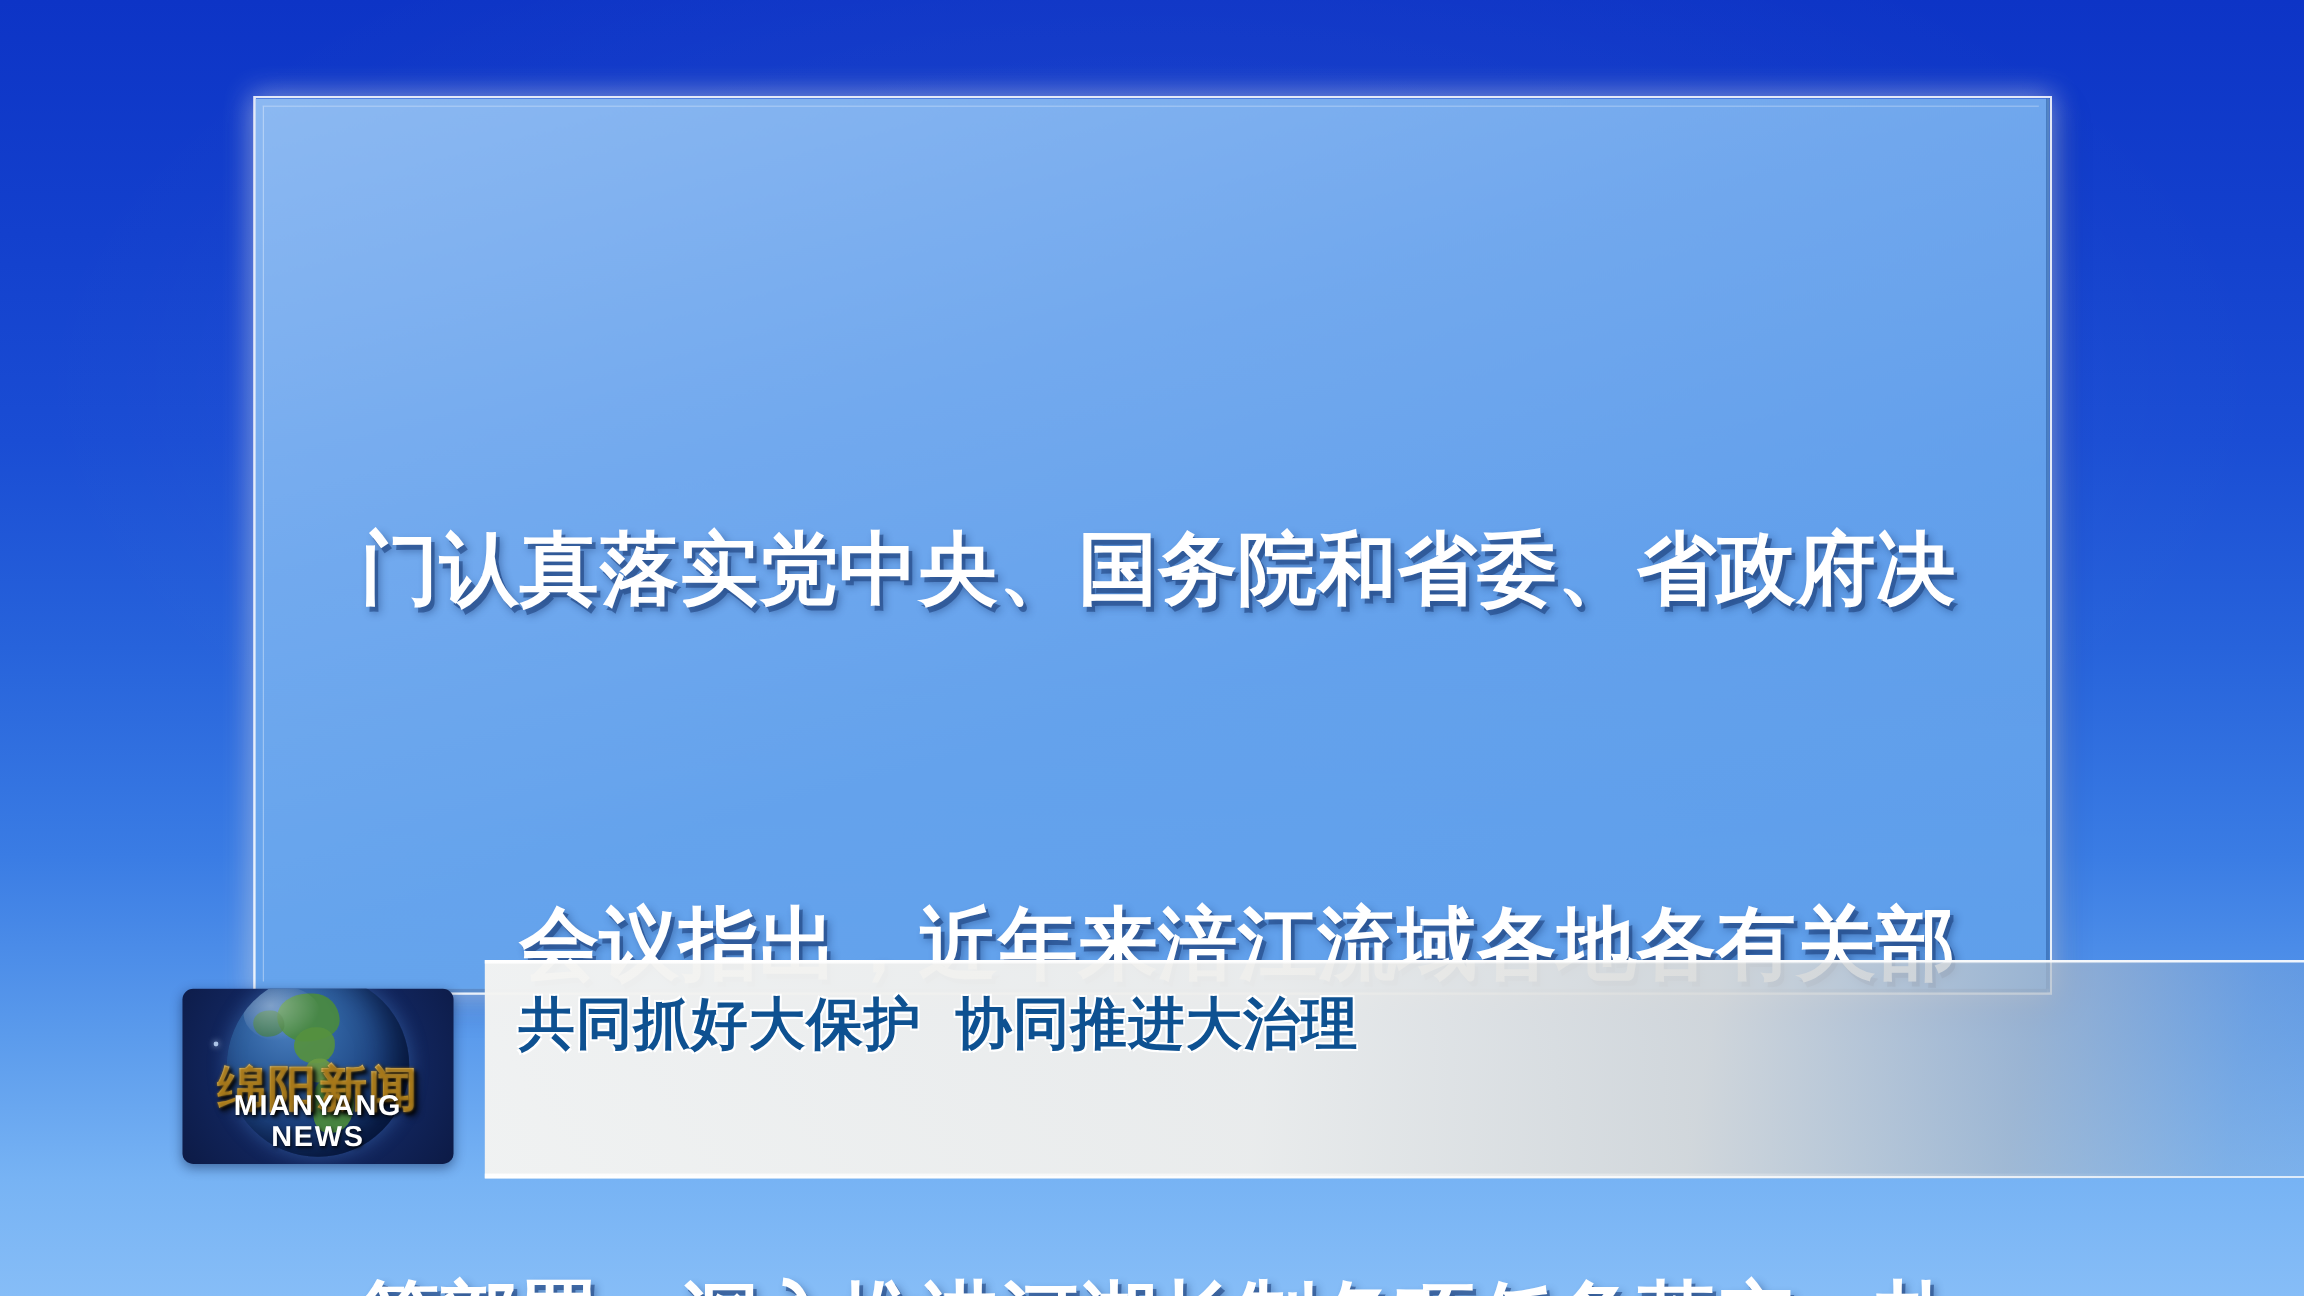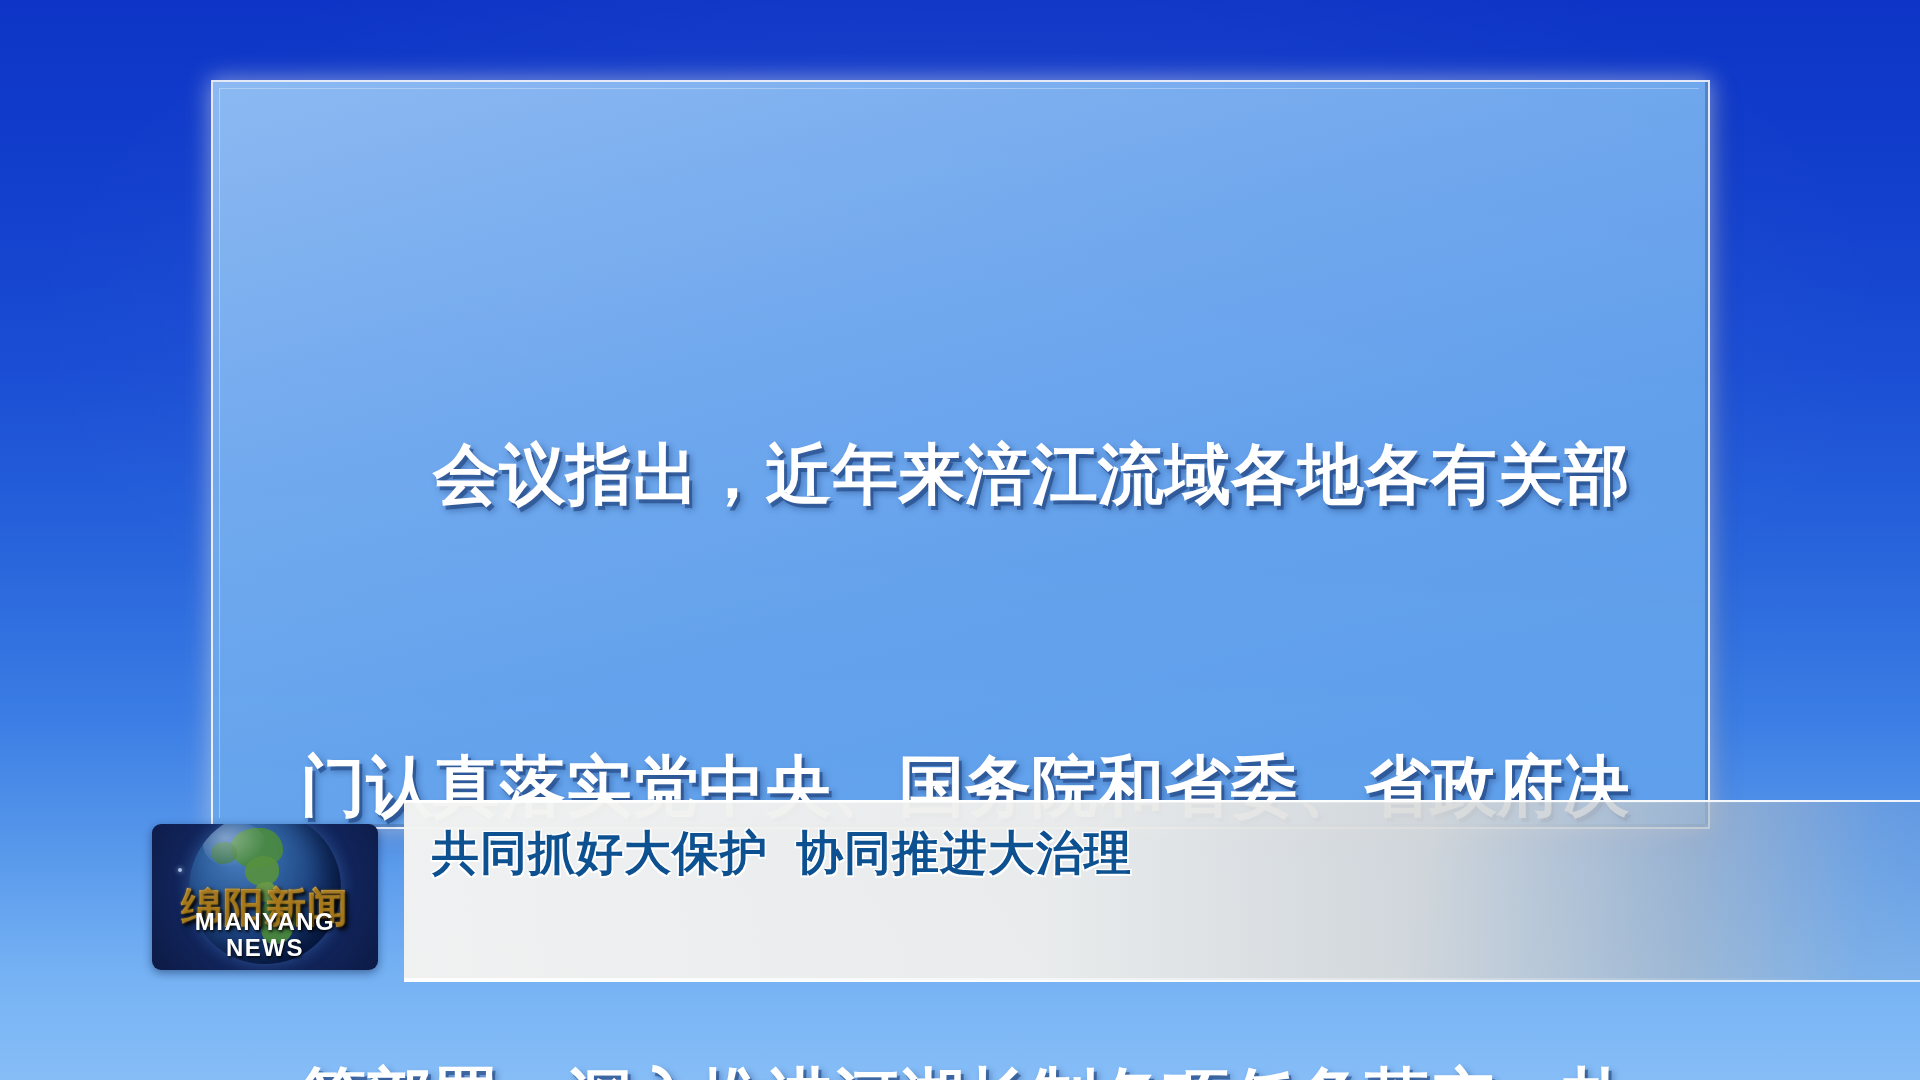--- a/index.html
+++ b/index.html
@@ -220,22 +220,22 @@
 </head>
 <body>
 
 <div id="stage">
 
   <div class="panel">
     <div class="panel-inner-line"></div>
   </div>
 
   <div class="body-text">
+    <span class="line">门认真落实党中央、国务院和省委、省政府决</span>
     <span class="line">　　会议指出，近年来涪江流域各地各有关部</span>
-    <span class="line">门认真落实党中央、国务院和省委、省政府决</span>
     <span class="line">策部署，深入推进河湖长制各项任务落实，扎</span>
     
     
   </div>
 
   <div class="caption-band">
     <div class="cap-top-edge"></div>
     <div class="cap-bottom-edge"></div>
     <div class="caption-text">
       <span class="caption-line">共同抓好大保护  协同推进大治理</span>

